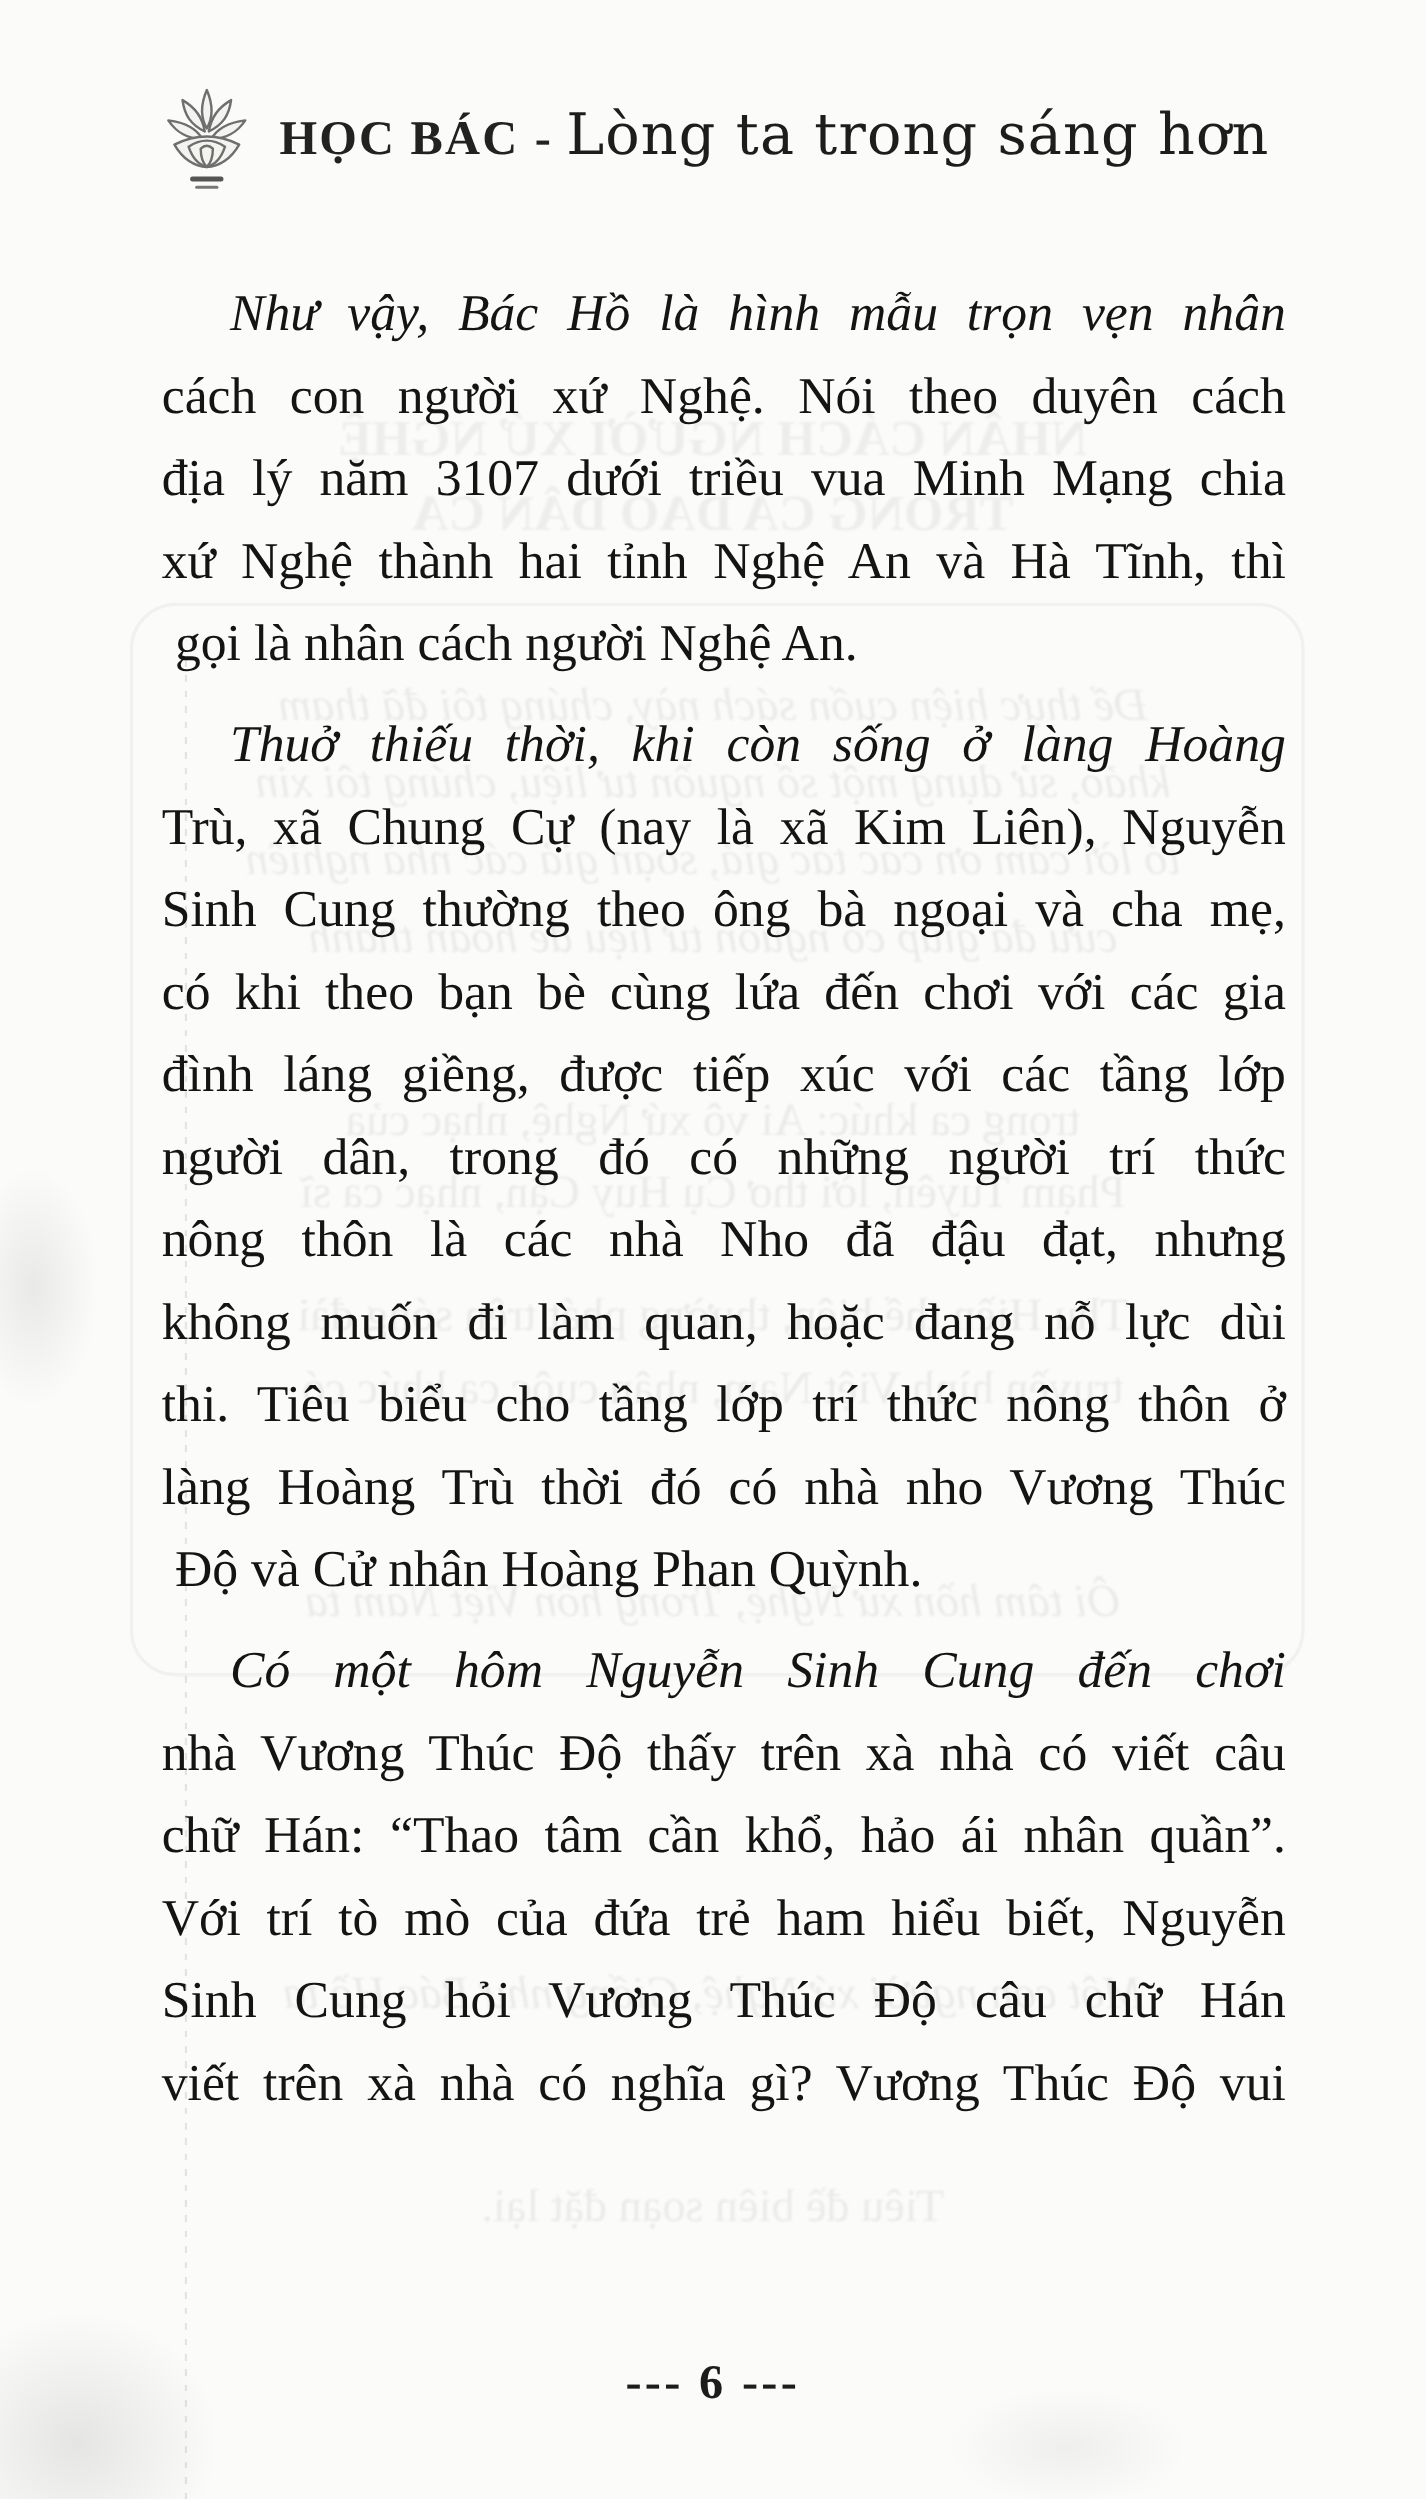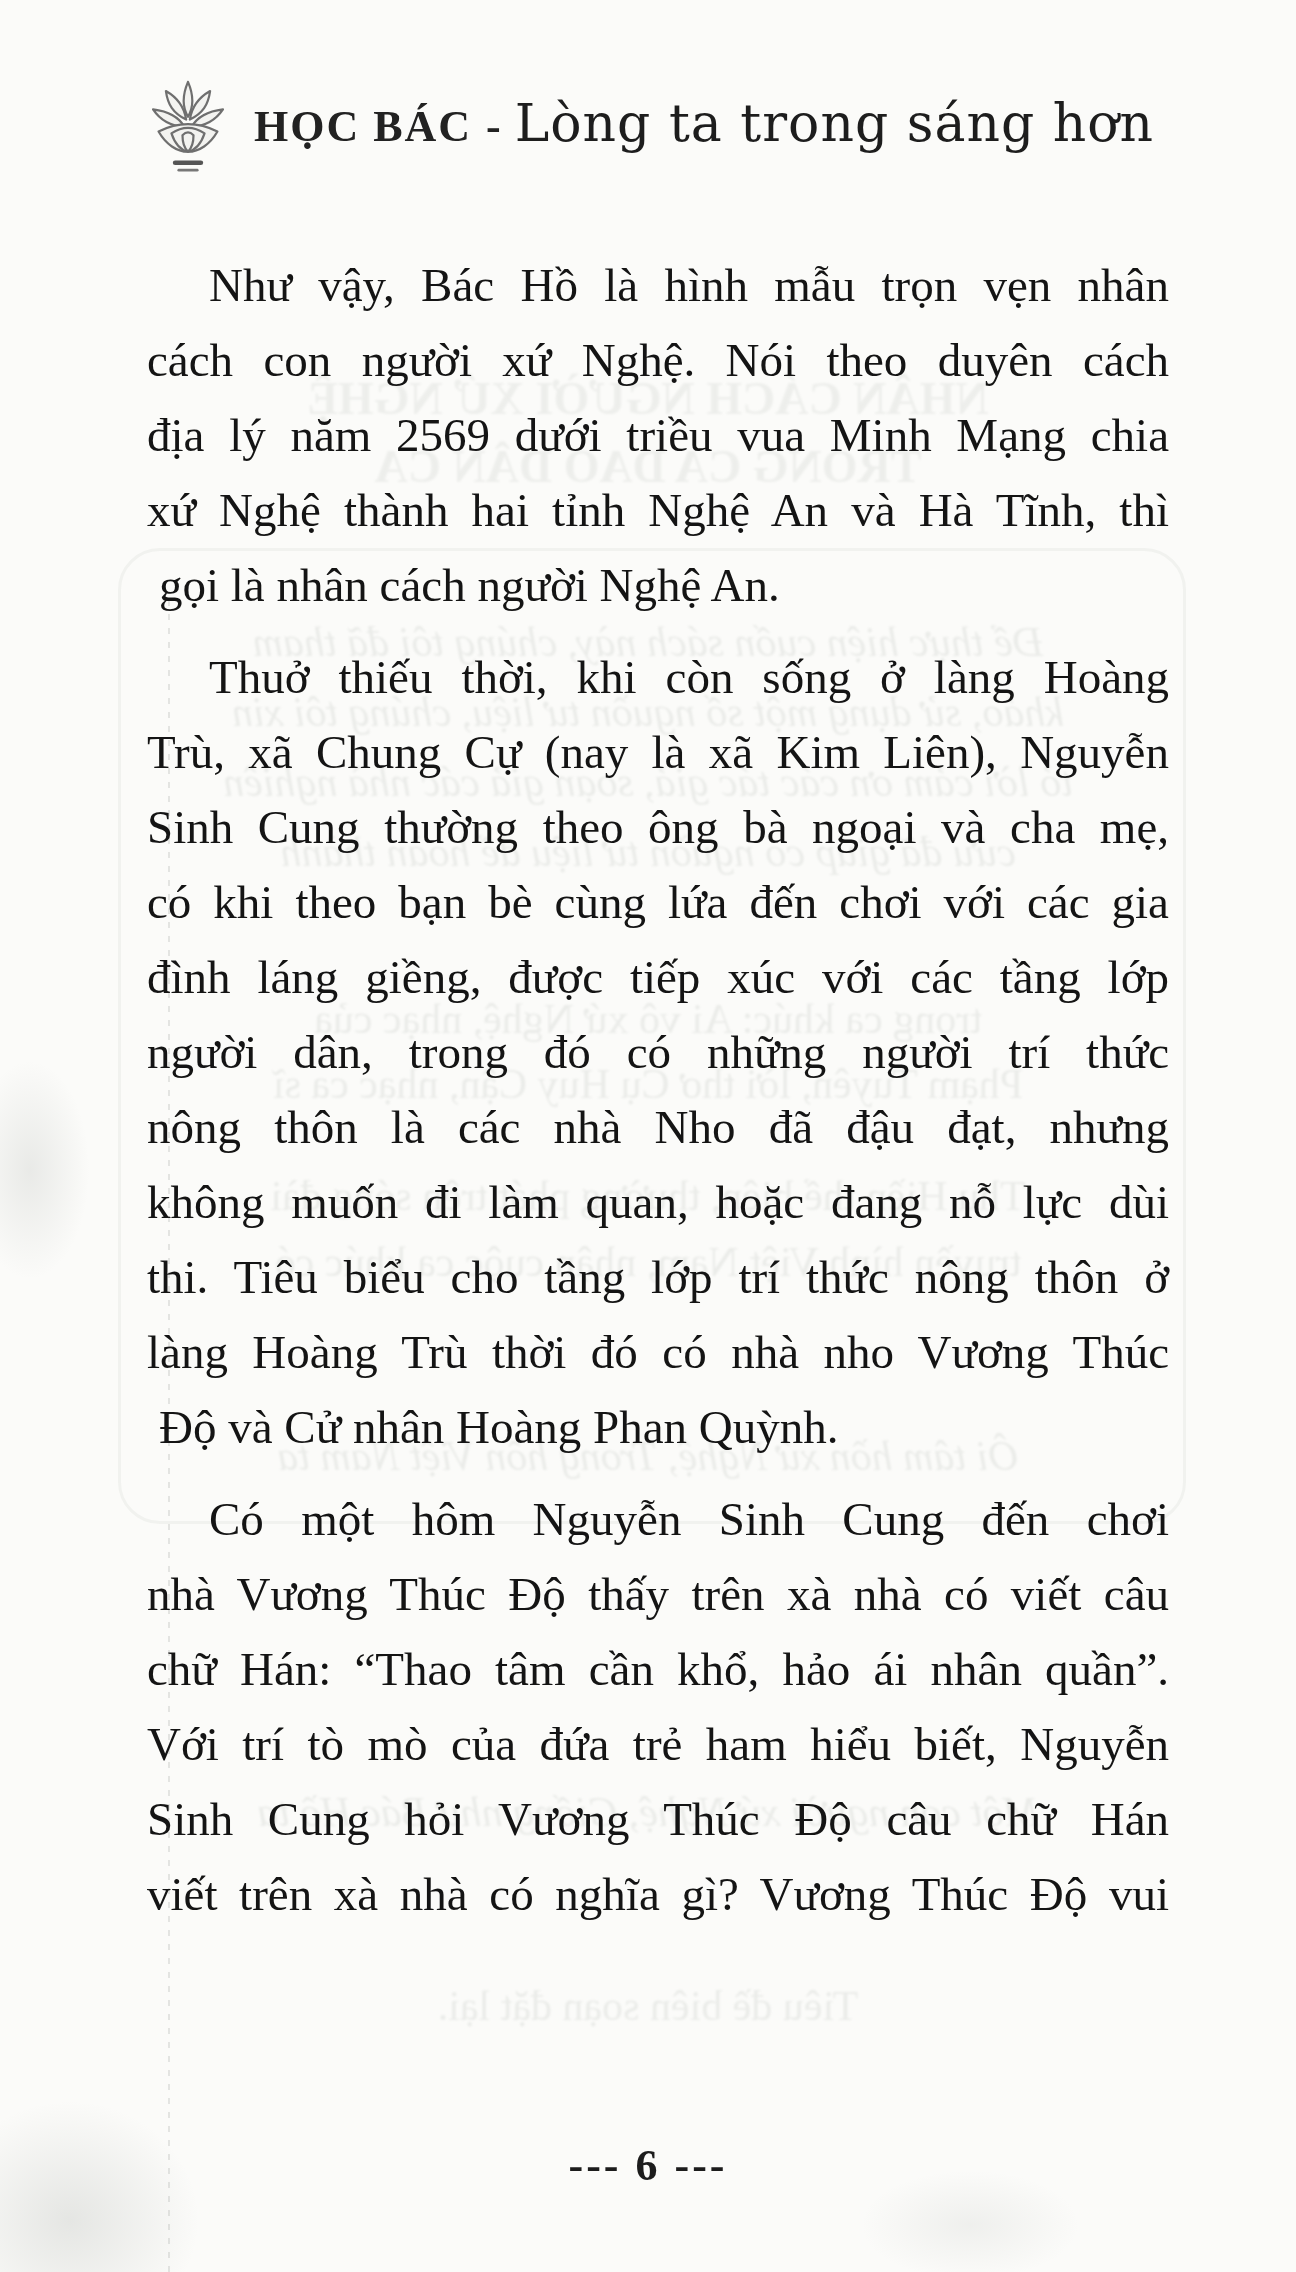--- a/index.html
+++ b/index.html
@@ -29,21 +29,21 @@
   .body-text{
     position:absolute;left:147px;top:248px;width:1022px;
     font-size:47px;line-height:75px;color:#141414;
   }
   .para{margin:0;}
   .para + .para{margin-top:17px;}
   .line{
     text-align:justify;text-align-last:justify;
     height:75px;white-space:nowrap;
   }
-  .line.first{text-indent:62px;}
+  .line.first{text-indent:62px;font-style:italic;}
   .line.last{text-align-last:left;margin-left:12px;}
   
   .page-footer{
     position:absolute;top:2140px;left:0;width:1296px;
     text-align:center;font-size:44px;color:#1c1c1c;letter-spacing:3px;
     font-weight:bold;
   }
   
   .ghost-layer{position:absolute;inset:0;pointer-events:none;}
   .ghost{
@@ -117,21 +117,21 @@
     <span class="hdr-main">HỌC BÁC</span>
     <span class="hdr-sep">-</span>
     <span class="hdr-script">Lòng ta trong sáng hơn</span>
   </div>
 </div>
 
 <div class="body-text">
   <div class="para">
     <div class="line first">Như vậy, Bác Hồ là hình mẫu trọn vẹn nhân</div>
     <div class="line">cách con người xứ Nghệ. Nói theo duyên cách</div>
-    <div class="line">địa lý năm 2569 dưới triều vua Minh Mạng chia</div>
+    <div class="line">địa lý năm 3107 dưới triều vua Minh Mạng chia</div>
     <div class="line">xứ Nghệ thành hai tỉnh Nghệ An và Hà Tĩnh, thì</div>
     <div class="line last">gọi là nhân cách người Nghệ An.</div>
   </div>
   <div class="para">
     <div class="line first">Thuở thiếu thời, khi còn sống ở làng Hoàng</div>
     <div class="line">Trù, xã Chung Cự (nay là xã Kim Liên), Nguyễn</div>
     <div class="line">Sinh Cung thường theo ông bà ngoại và cha mẹ,</div>
     <div class="line">có khi theo bạn bè cùng lứa đến chơi với các gia</div>
     <div class="line">đình láng giềng, được tiếp xúc với các tầng lớp</div>
     <div class="line">người dân, trong đó có những người trí thức</div>

